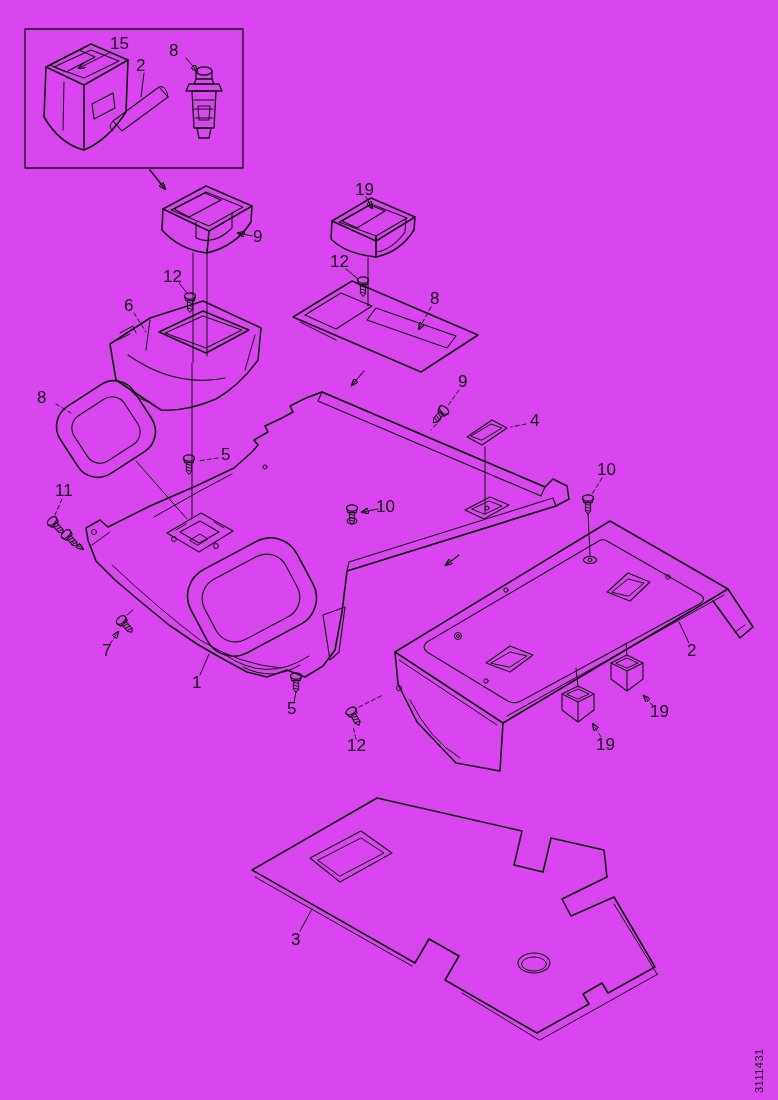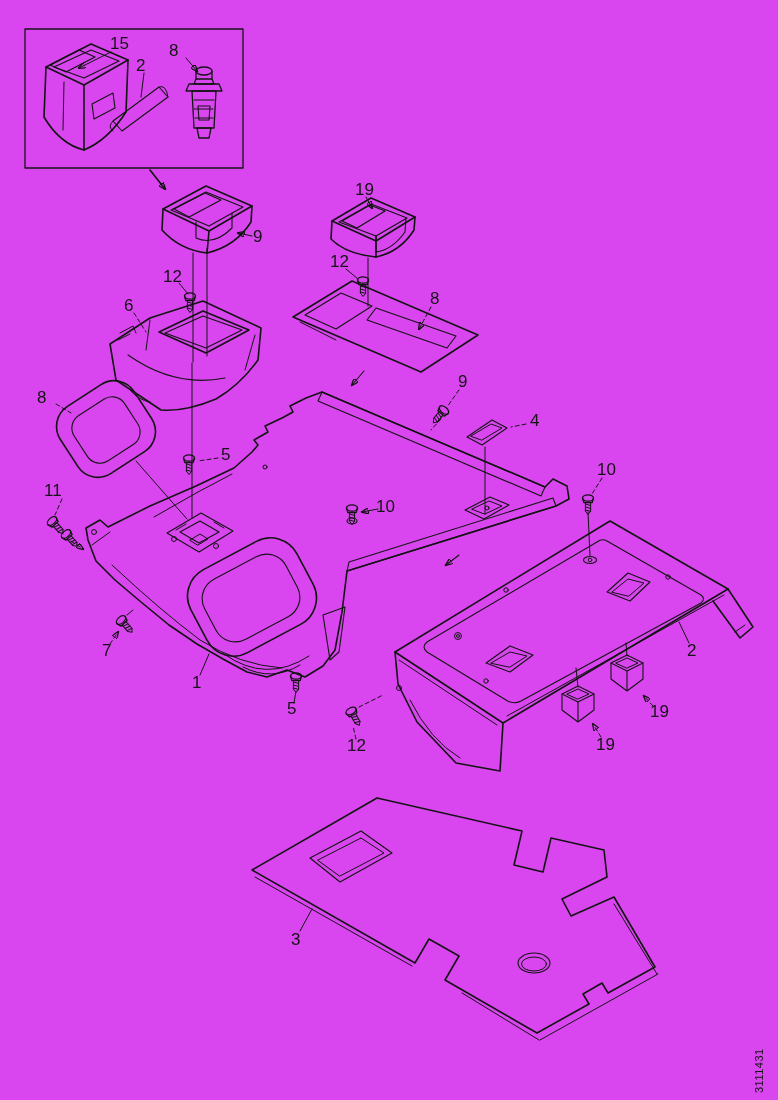--- a/index.html
+++ b/index.html
@@ -261,21 +261,21 @@
   <div class="callout" style="left:253px;top:228px">9</div>
   <div class="callout" style="left:355px;top:181px">19</div>
   <div class="callout" style="left:163px;top:268px">12</div>
   <div class="callout" style="left:330px;top:253px">12</div>
   <div class="callout" style="left:124px;top:297px">6</div>
   <div class="callout" style="left:430px;top:290px">8</div>
   <div class="callout" style="left:458px;top:373px">9</div>
   <div class="callout" style="left:530px;top:412px">4</div>
   <div class="callout" style="left:37px;top:389px">8</div>
   <div class="callout" style="left:221px;top:446px">5</div>
-  <div class="callout" style="left:44px;top:482px">11</div>
+  <div class="callout" style="left:55px;top:482px">11</div>
   <div class="callout" style="left:376px;top:498px">10</div>
   <div class="callout" style="left:597px;top:461px">10</div>
   <div class="callout" style="left:102px;top:642px">7</div>
   <div class="callout" style="left:192px;top:674px">1</div>
   <div class="callout" style="left:287px;top:700px">5</div>
   <div class="callout" style="left:347px;top:737px">12</div>
   <div class="callout" style="left:687px;top:642px">2</div>
   <div class="callout" style="left:650px;top:703px">19</div>
   <div class="callout" style="left:596px;top:736px">19</div>
   <div class="callout" style="left:291px;top:931px">3</div>

